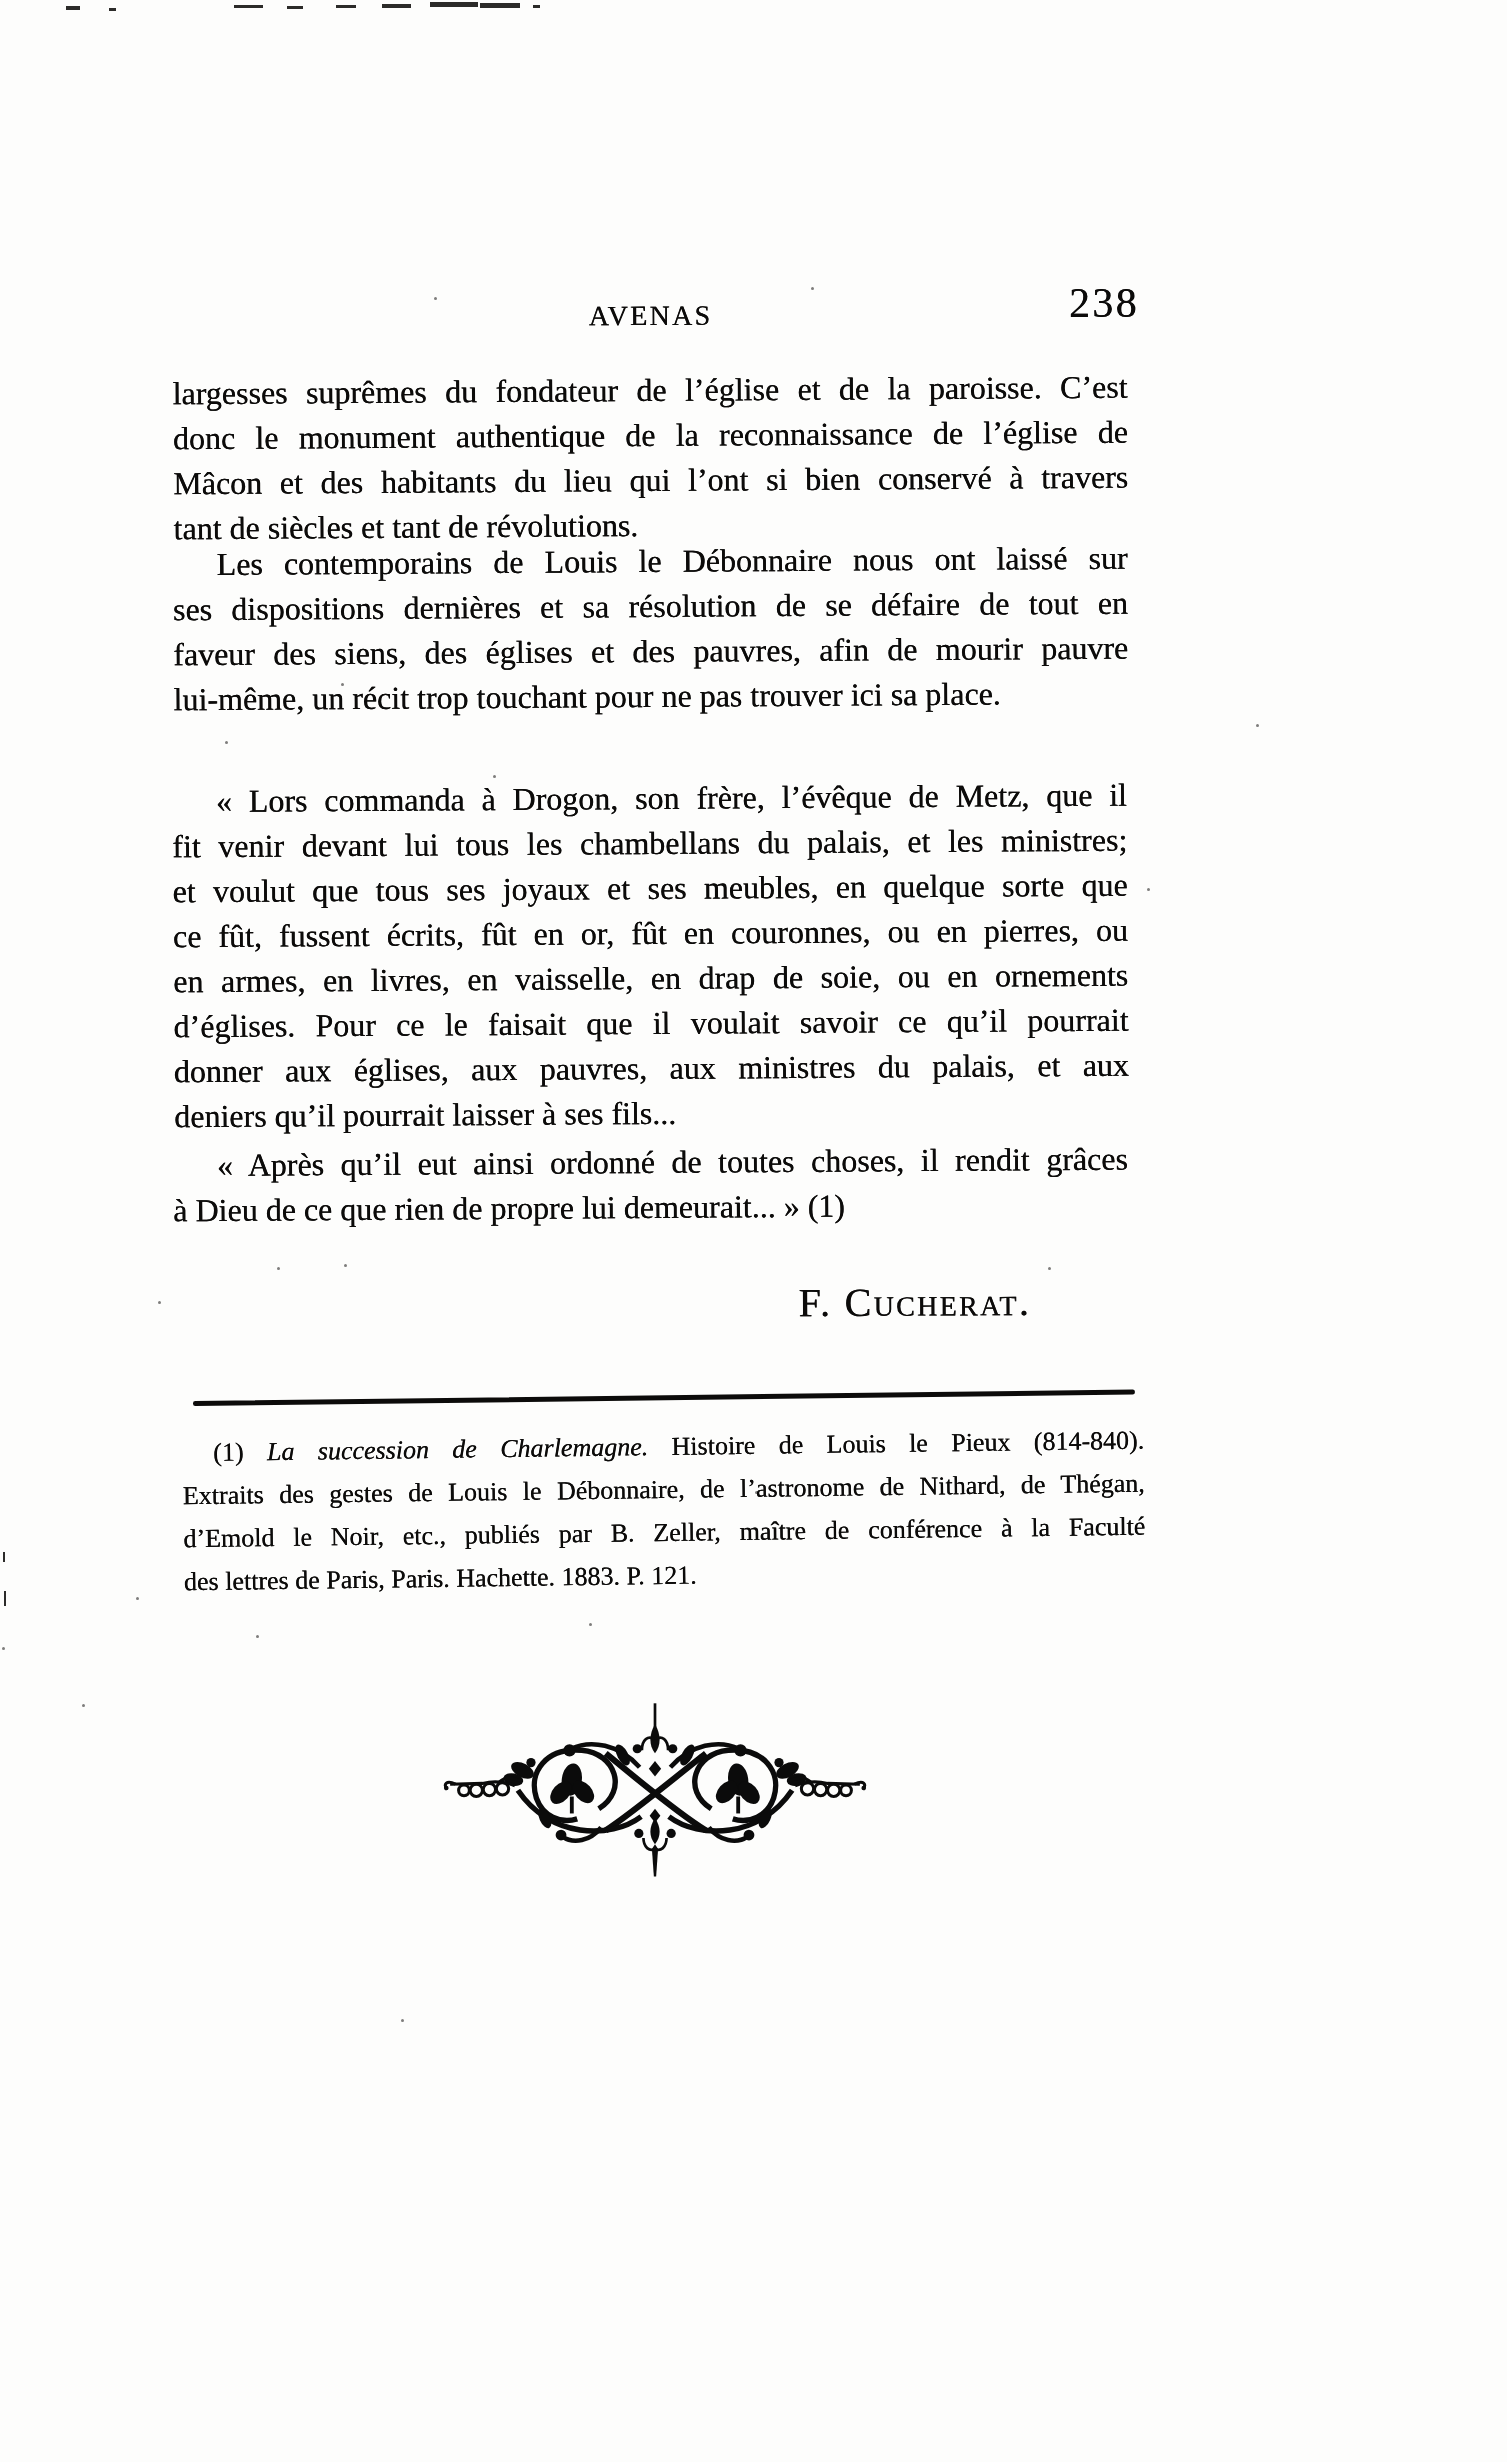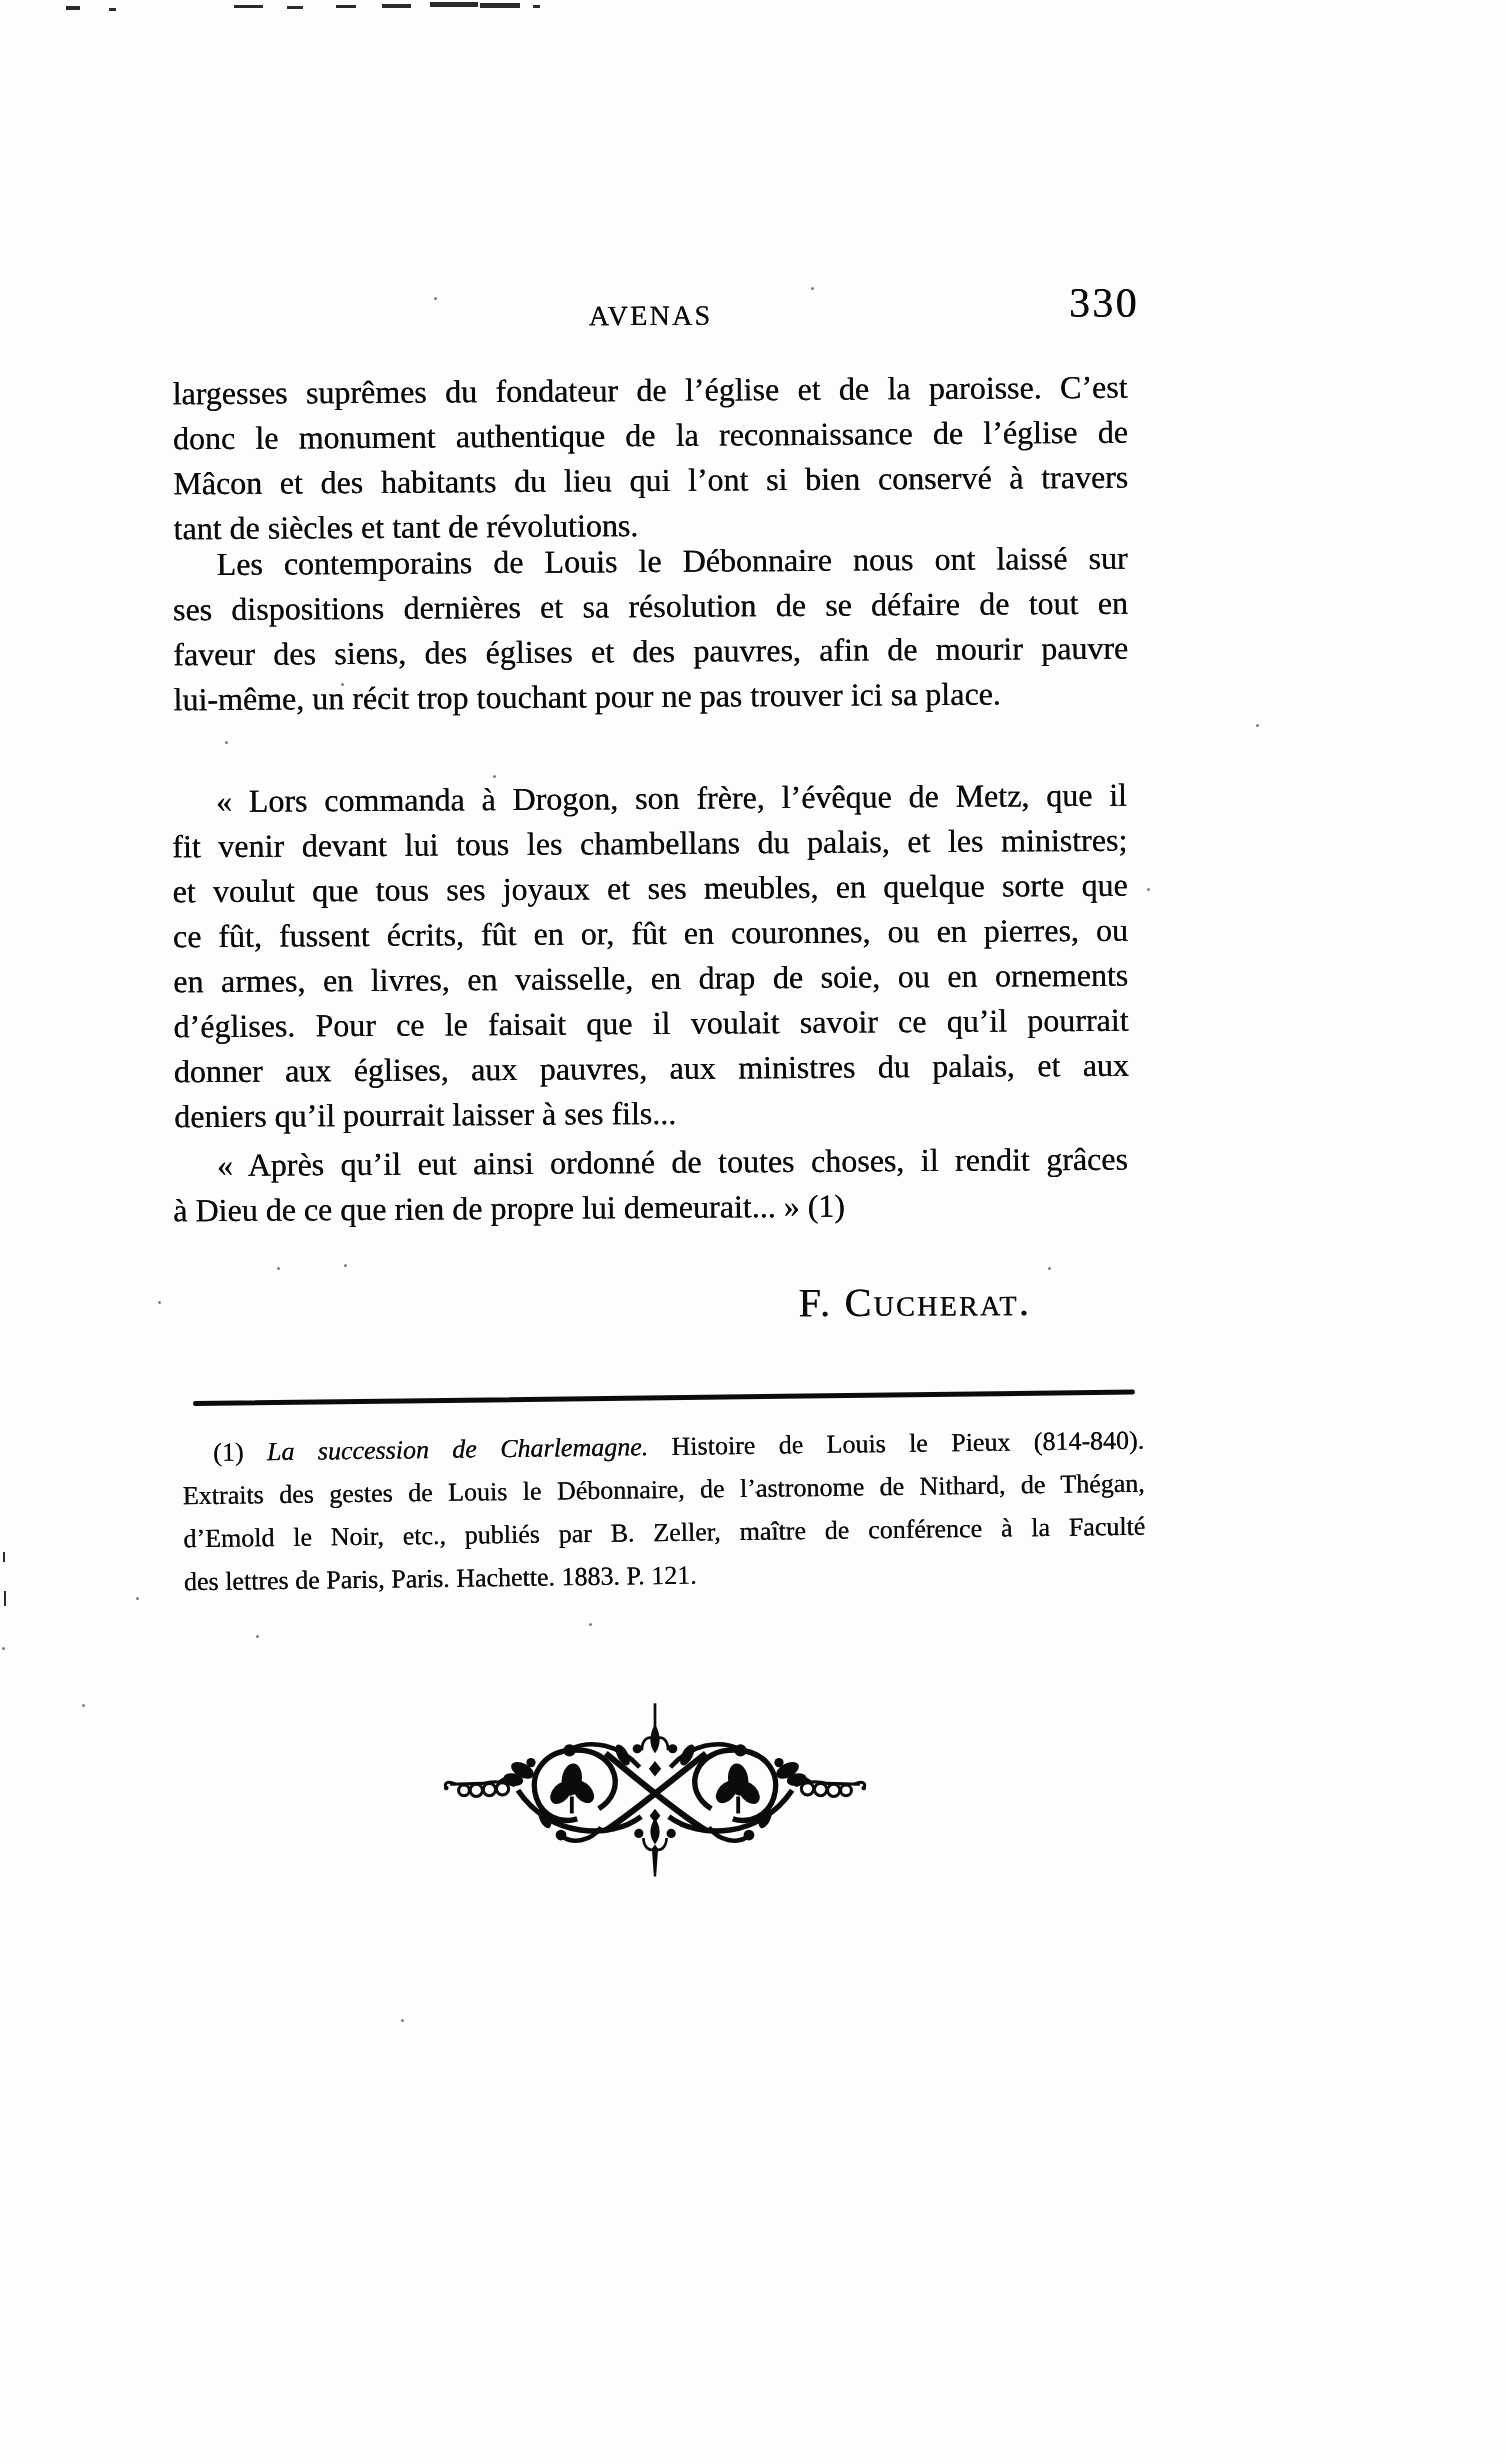--- a/index.html
+++ b/index.html
@@ -103,21 +103,21 @@
     <div class="art dot" style="left:755px;top:1491px"></div>
     <div class="art dot" style="left:401px;top:2019px"></div>
     <div class="art dot" style="left:256px;top:1635px"></div>
     <div class="art dot" style="left:589px;top:1623px"></div>
     <div class="art dot" style="left:1256px;top:724px"></div>
     <div class="art dot" style="left:225px;top:741px"></div>
     <div class="art dot" style="left:1147px;top:888px"></div>
   </div>
 
   <div class="running">AVENAS</div>
-  <div class="pagenum">330</div>
+  <div class="pagenum">238</div>
 
   <div class="textblock" style="top:368px">
       <div class="tline">largesses suprêmes du fondateur de l’église et de la paroisse. C’est</div>
       <div class="tline">donc le monument authentique de la reconnaissance de l’église de</div>
       <div class="tline">Mâcon et des habitants du lieu qui l’ont si bien conservé à travers</div>
       <div class="tline tlast">tant de siècles et tant de révolutions.</div>
     </div>
   <div class="textblock" style="top:539px">
       <div class="tline tindent">Les contemporains de Louis le Débonnaire nous ont laissé sur</div>
       <div class="tline">ses dispositions dernières et sa résolution de se défaire de tout en</div>

